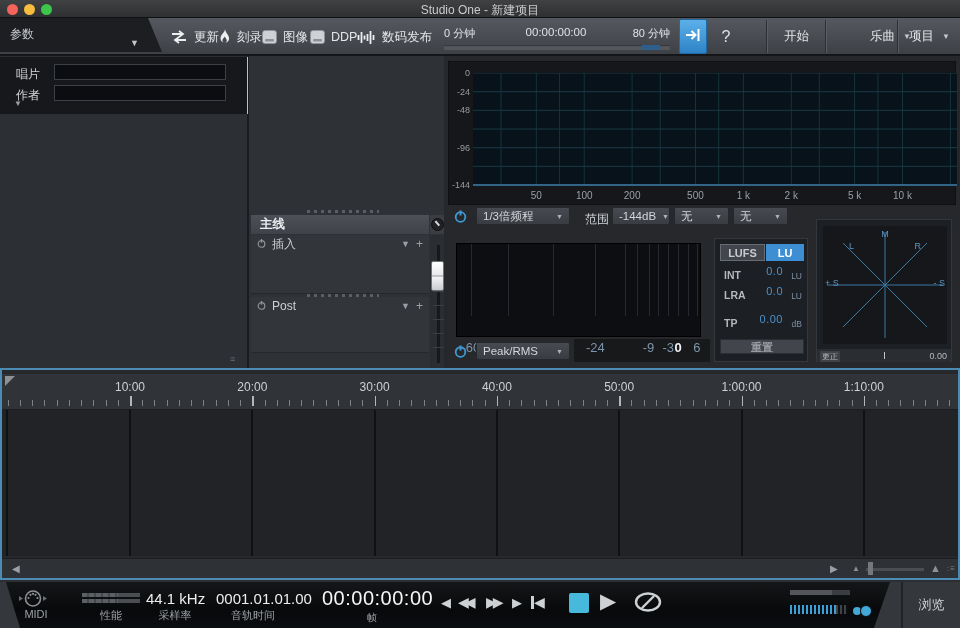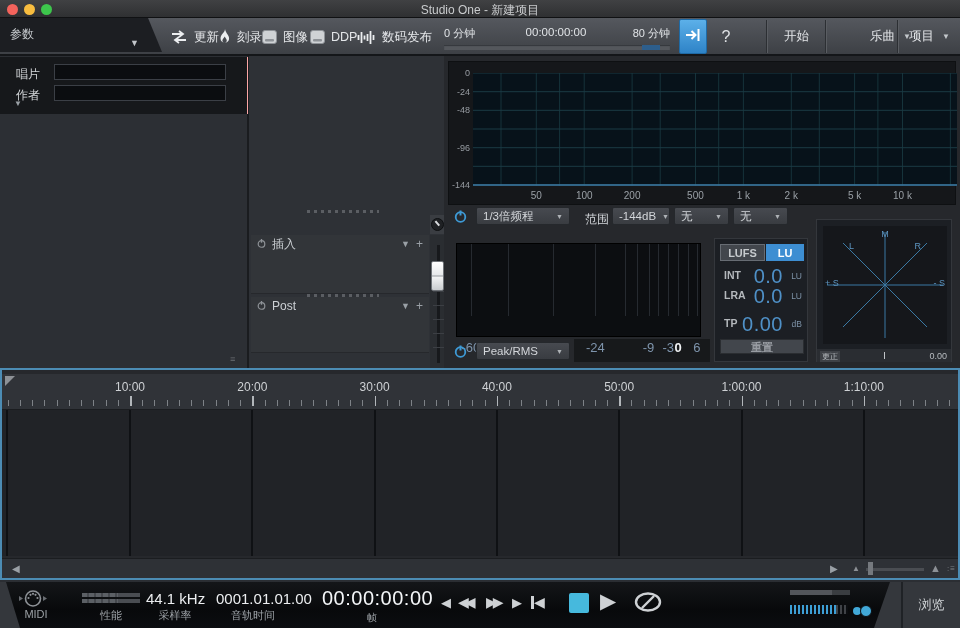--- a/index.html
+++ b/index.html
@@ -130,21 +130,21 @@
   #meter-mode-dd { left:32px; top:286px; width:94px; }
 
   #lufs-panel { left:270px; top:182px; width:94px; height:124px; background:#1c1f24;
     border:1px solid #34373c; }
   .lufs-tab { position:absolute; top:5px; height:17px; font-size:11px; font-weight:bold;
     display:flex; align-items:center; justify-content:center; }
   #tab-lufs { left:5px; width:45px; background:#42464c; border:1px solid #676c73; color:#c6cacd; }
   #tab-lu { left:51px; width:38px; background:#3d8ed2; border:1px solid #3d8ed2; color:#fff; }
   .lrow { position:absolute; left:0; width:100%; height:22px; }
   .lrow .lab { position:absolute; left:9px; top:4px; font-size:10.5px; font-weight:bold; color:#b4b8bc; }
-  .lrow .val { position:absolute; right:24px; top:0; font-size:20px; color:#4f91c8; letter-spacing:0.5px; }
+  .lrow .val { position:absolute; right:24px; top:0; font-size:11px; color:#4f91c8; letter-spacing:0.5px; }
   .lrow .unit { position:absolute; right:5px; top:6px; font-size:8.5px; color:#7e93a8; }
   #lrow0 { top:26px; } #lrow1 { top:46px; } #lrow2 { top:74px; }
   #reset-btn { position:absolute; left:5px; top:100px; width:84px; height:15px;
     background:#42464c; border:1px solid #2a2d31; color:#989ca2; font-size:11px; font-weight:bold;
     text-align:center; line-height:14px; }
 
   #gonio-panel { left:372px; top:163px; width:136px; height:143px; background:#1c1f24;
     border:1px solid #34373c; }
   #gonio-scope { left:6px; top:6px; width:124px; height:118px; background:#15171b; }
   .gl { position:absolute; font-size:9px; color:#5e96c2; }
@@ -340,20 +340,23 @@
       <span class="meta-label" style="top:30px;">作者</span>
       <input class="meta-input" style="top: 28px;" value="">
       <span id="meta-caret" class="abs">▼</span>
     </div>
     <div id="left-lower" class="abs">
       <div id="meta-grip" class="abs">≡</div>
     </div>
 
     <div id="mid-panel" class="abs">
       <div id="handle-top" class="dots-handle"></div>
+      <div id="master-header" class="abs">
+        <span id="master-title">主线</span>
+      </div>
       <div id="knob-cell" class="abs">
         <div id="master-knob" class="abs">
             <i></i>
           </div>
       </div>
 
       <div id="inserts-box" class="fx-section">
         <div class="fx-header">
           <span class="fx-mini">
             <svg width="9" height="9" viewBox="0 0 12 12">

